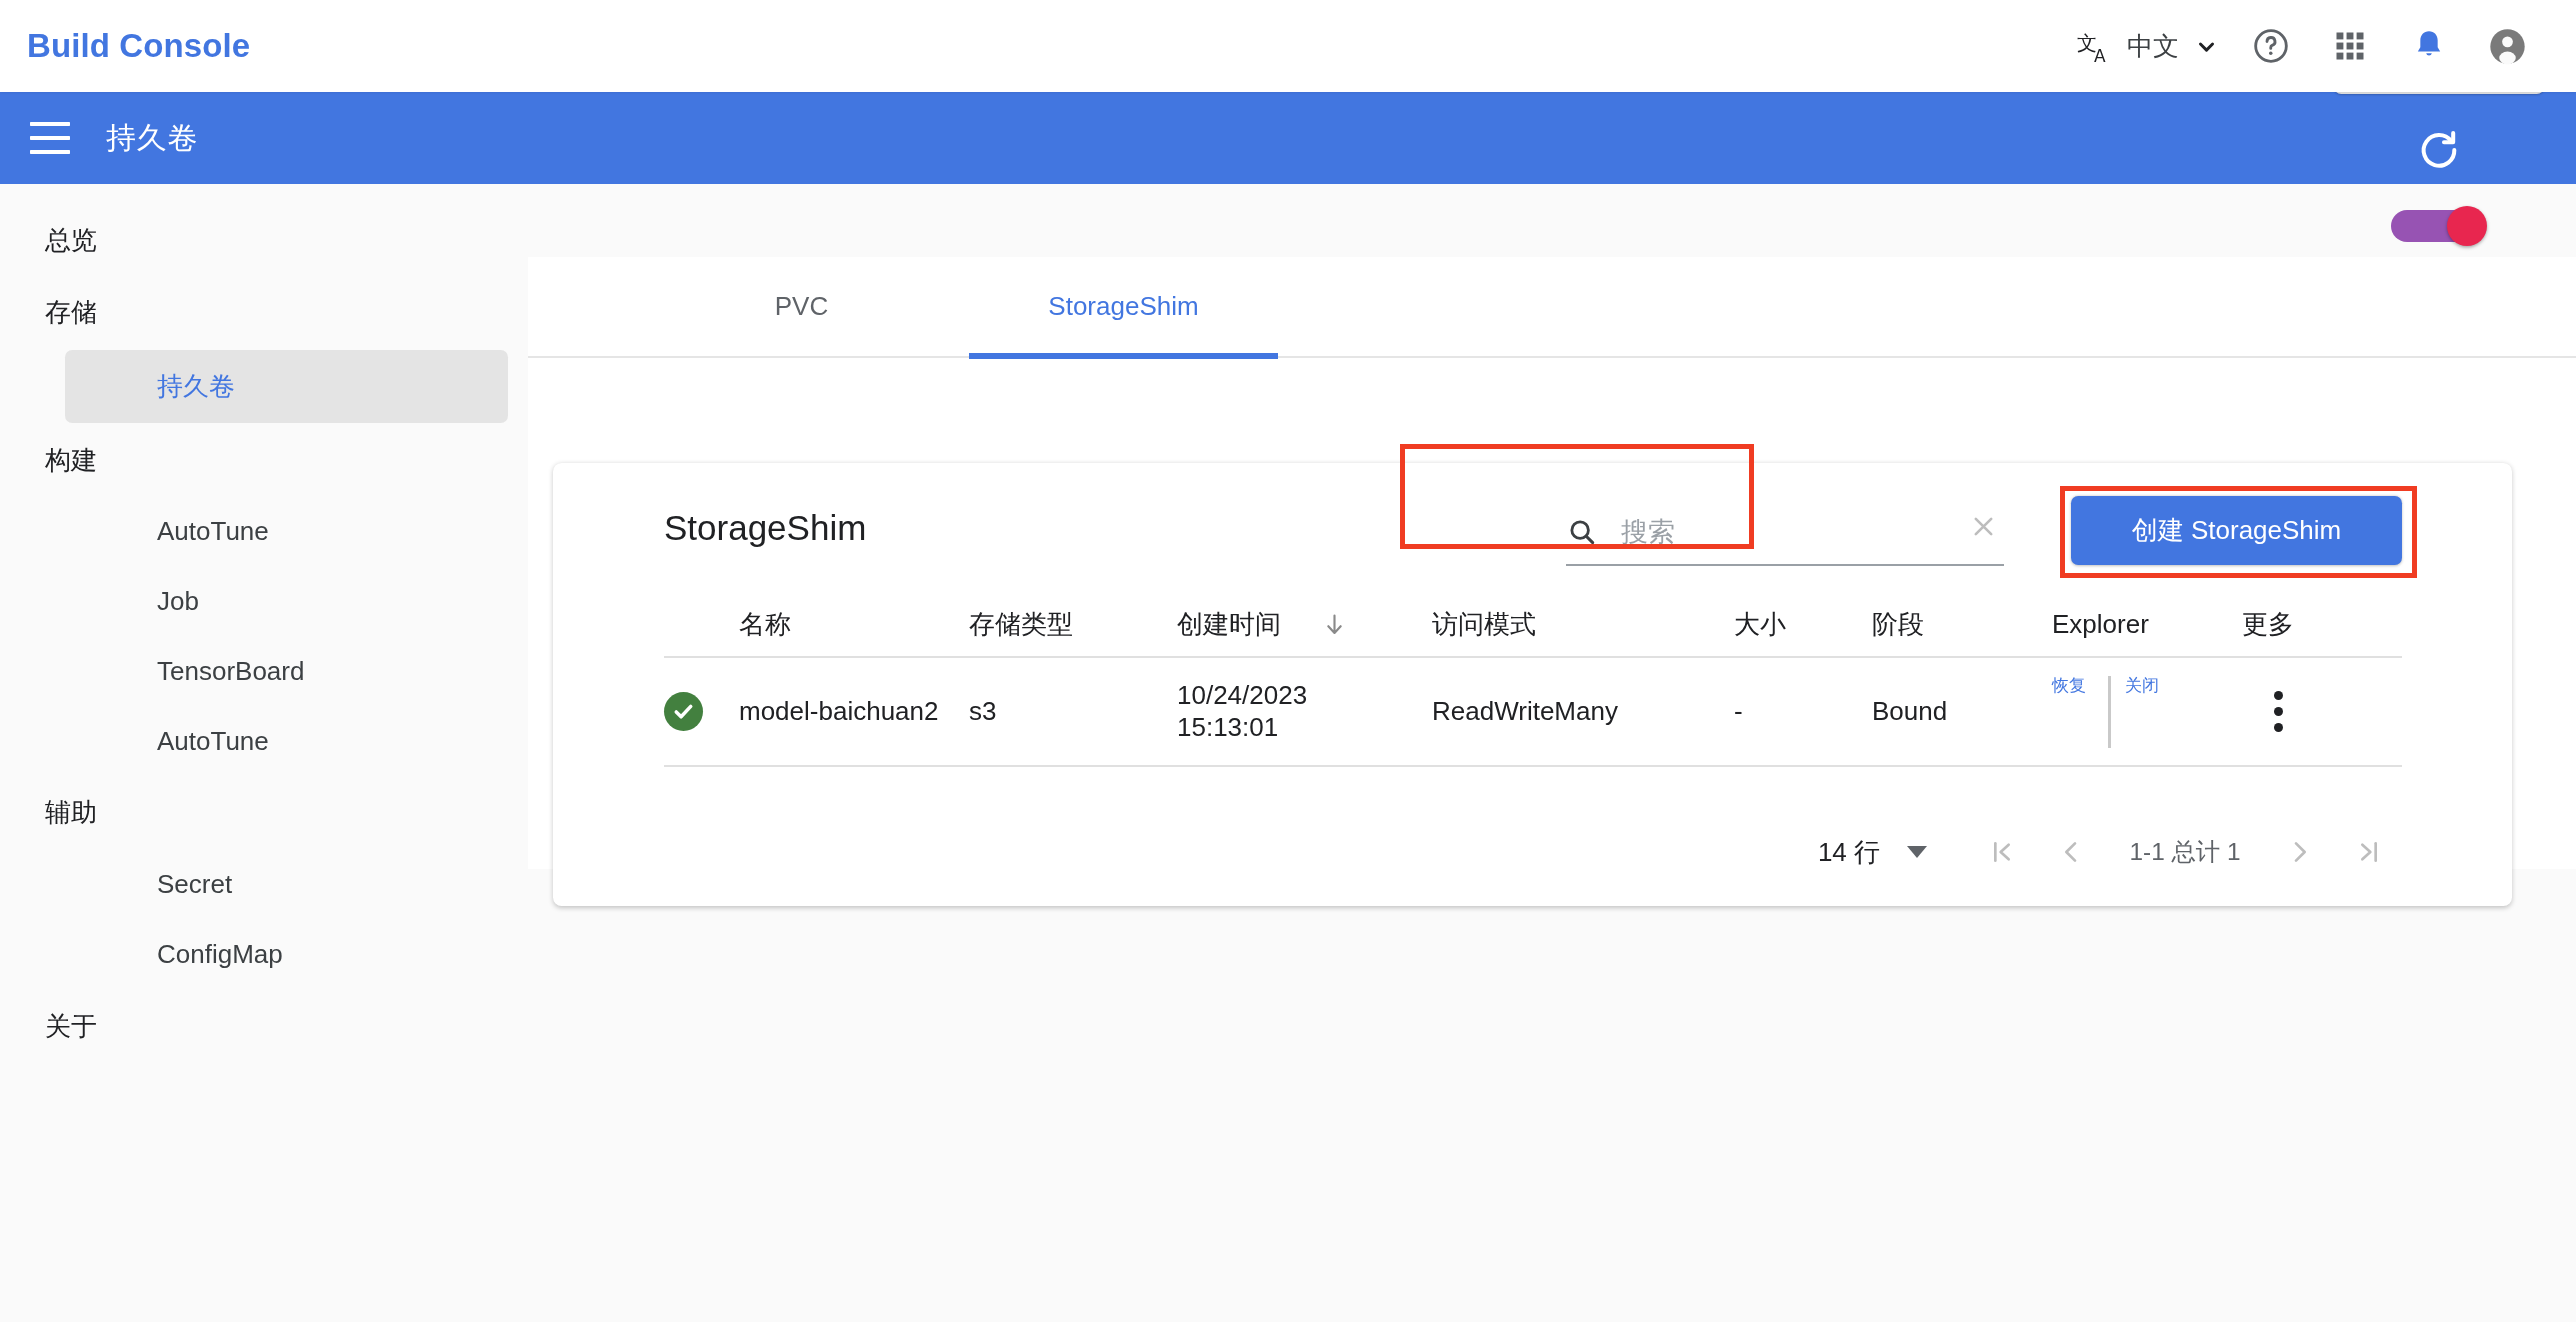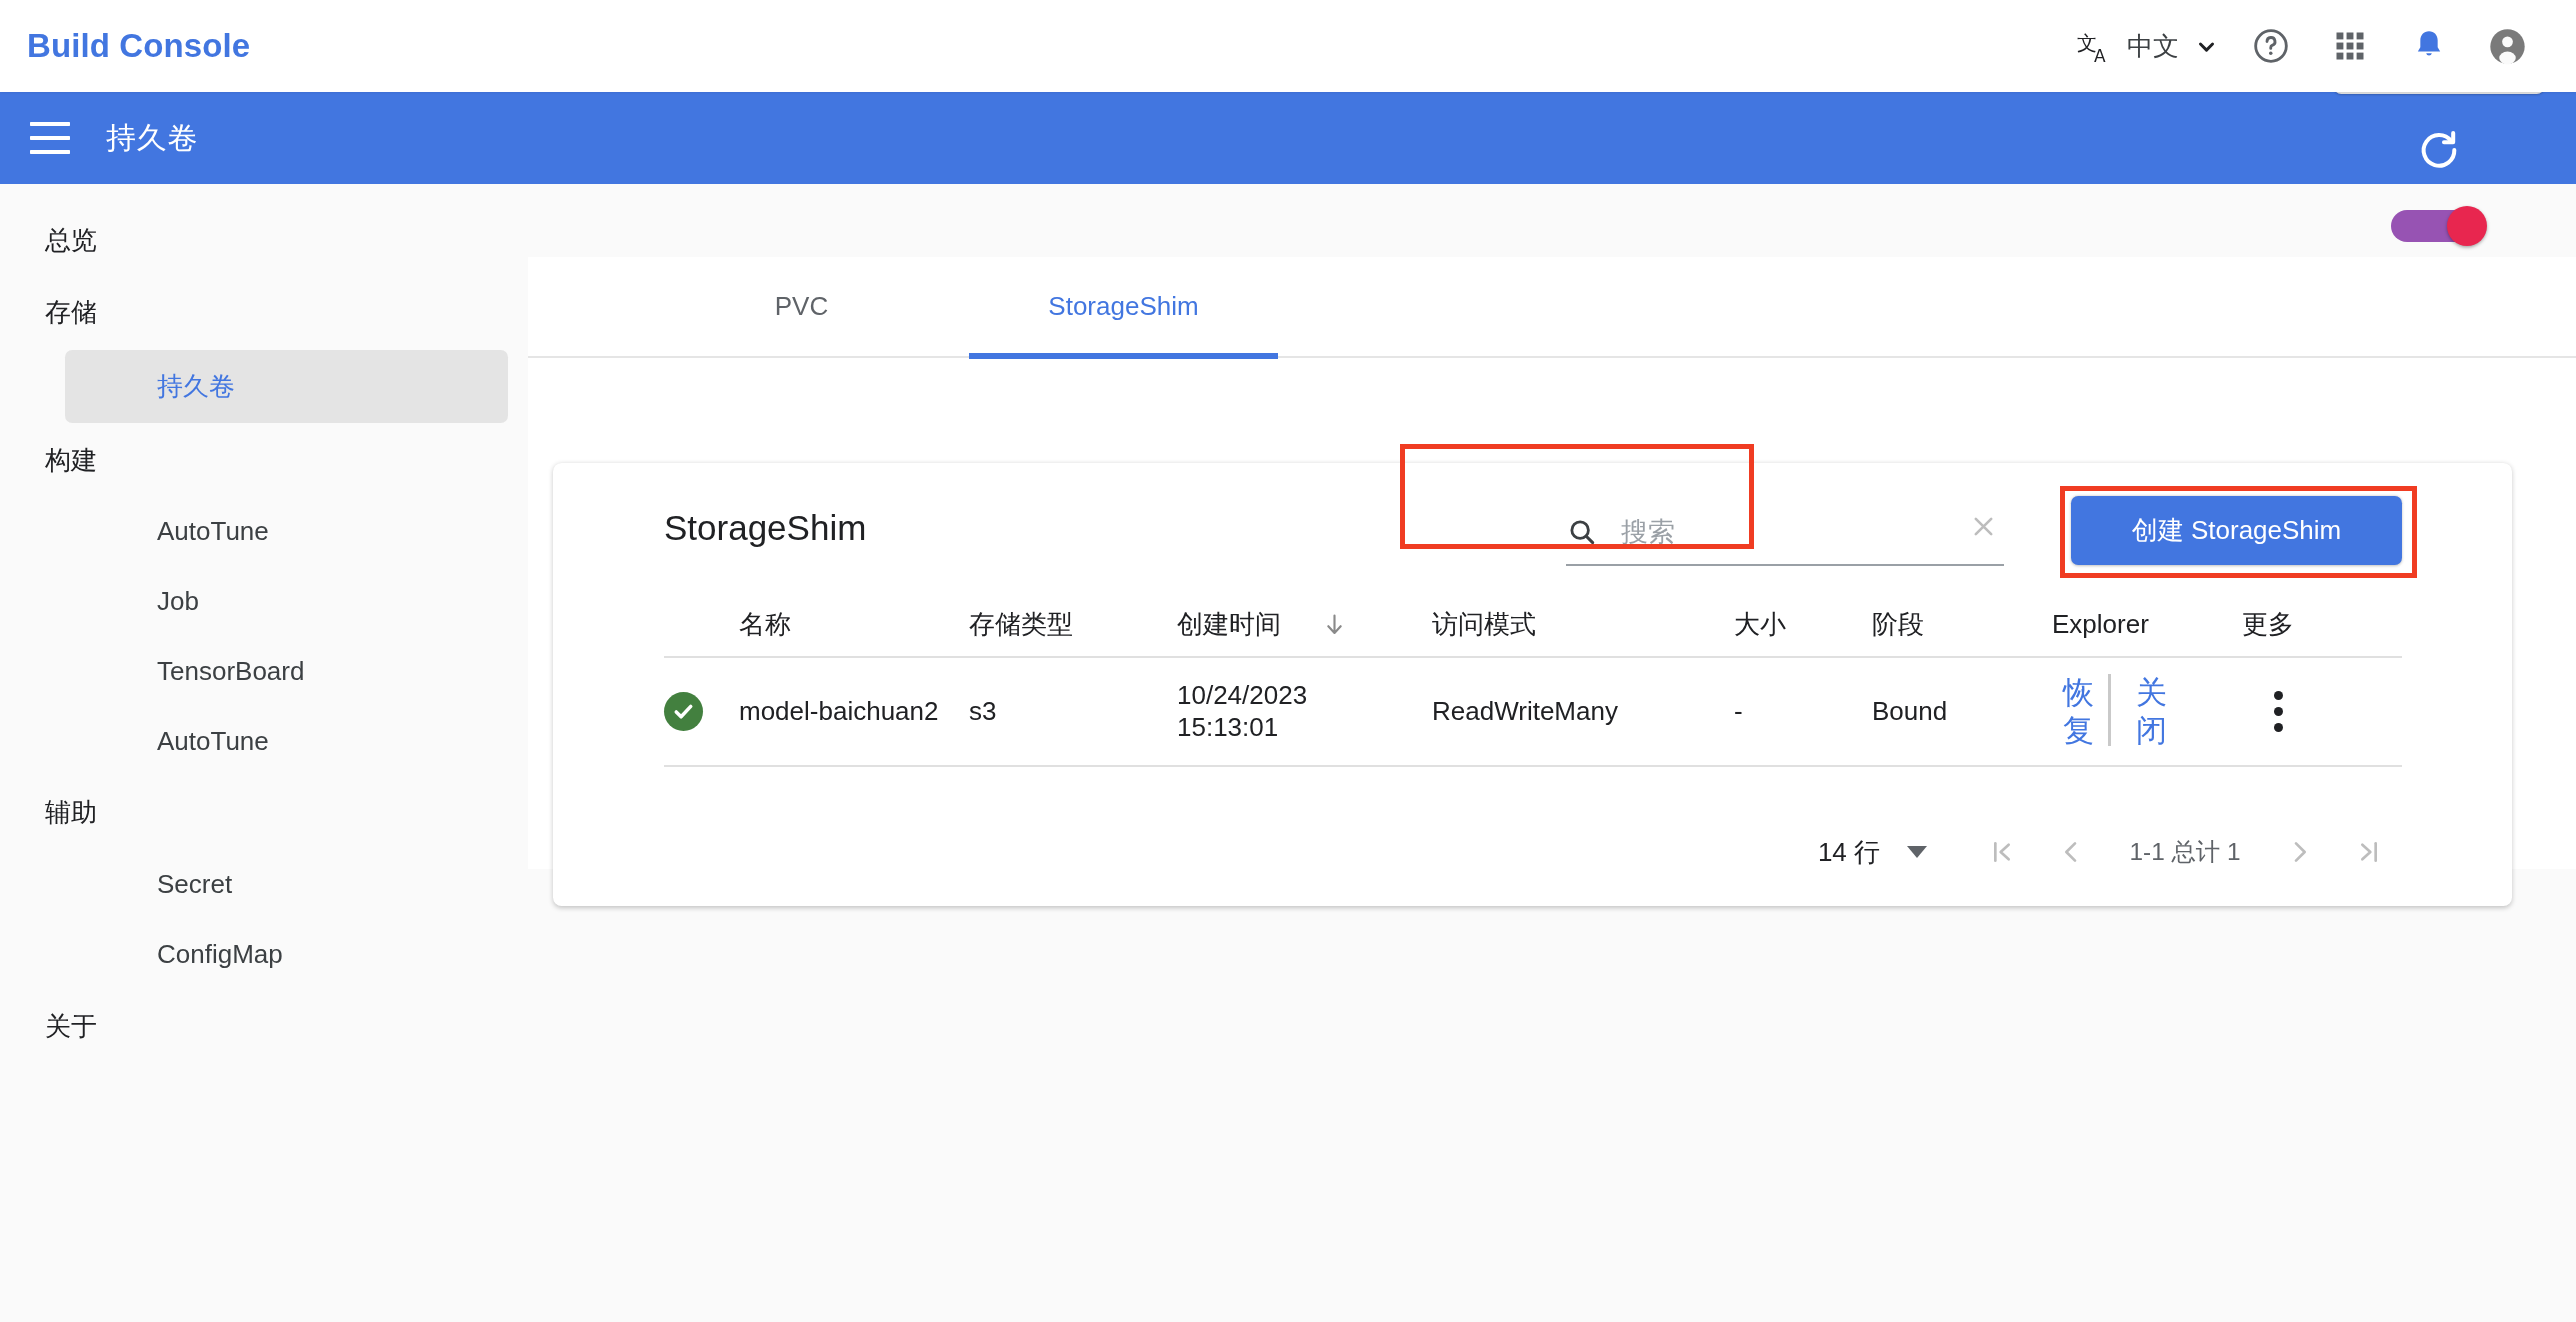--- a/index.html
+++ b/index.html
@@ -179,22 +179,22 @@
   .c-more   { width: 159px; }
   .th { font-size: 26px; color: #202124; display: flex; align-items: center; gap: 11.5px; }
   .th-sortable { cursor: pointer; gap: 40px; }
   .td { font-size: 26px; color: #202124; line-height: 1.22; }
   .status-circle {
     width: 39px; height: 39px; border-radius: 50%;
     background: #43803f; display: flex; align-items: center; justify-content: center;
   }
   .expl-links { display: flex; align-items: stretch; gap: 0; }
   .expl-link {
-    width: 42px; font-size: 31px; color: #4276e0; cursor: pointer;
-    line-height: 1.22; text-align: right;
+    width: 42px; font-size: 17px; color: #4276e0; cursor: pointer;
+    line-height: 1.22; text-align: left;
   }
   .expl-div { width: 2.2px; background: #c9c9c9; margin: 0 14.4px; height: 72px; }
   .more-dots {
     width: 10px; display: flex; flex-direction: column; gap: 6.5px; cursor: pointer; margin-left: 32px;
   }
   .more-dots i { display: block; width: 9.3px; height: 9.3px; border-radius: 50%; background: #202124; }
 
   
   .pager {
     position: absolute; left: 0; bottom: 0; width: 100%; height: 108px;

